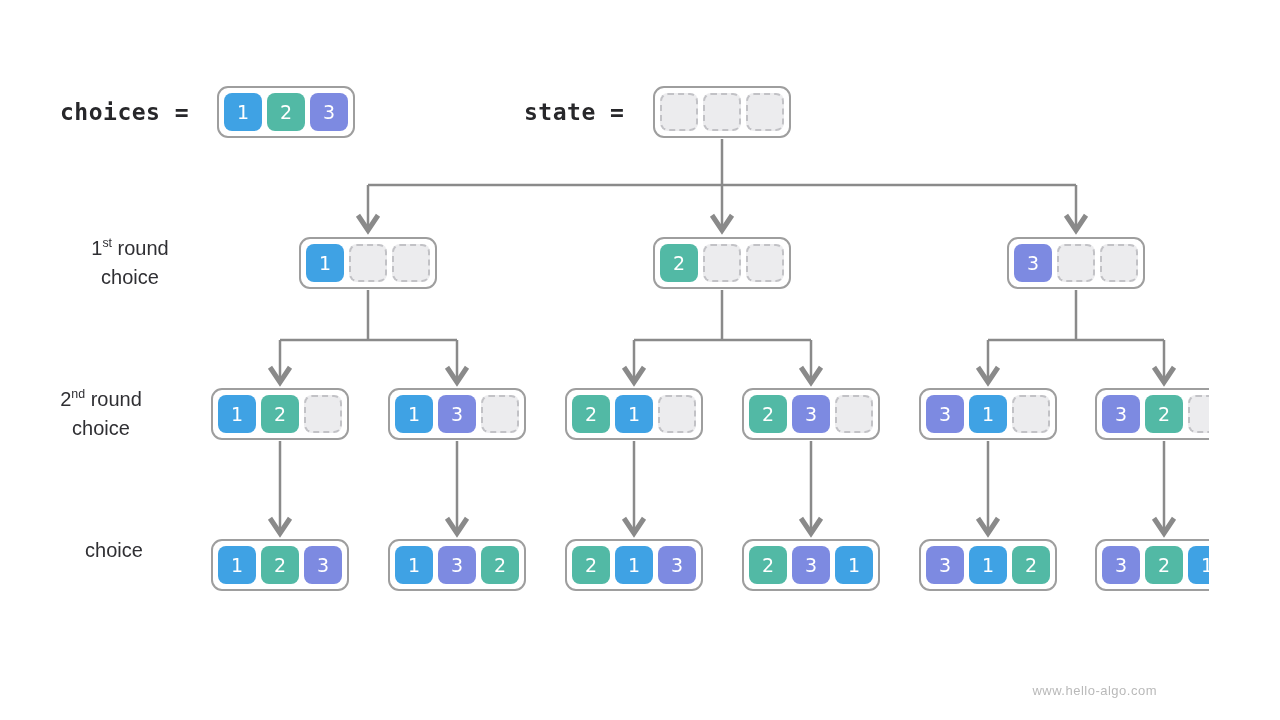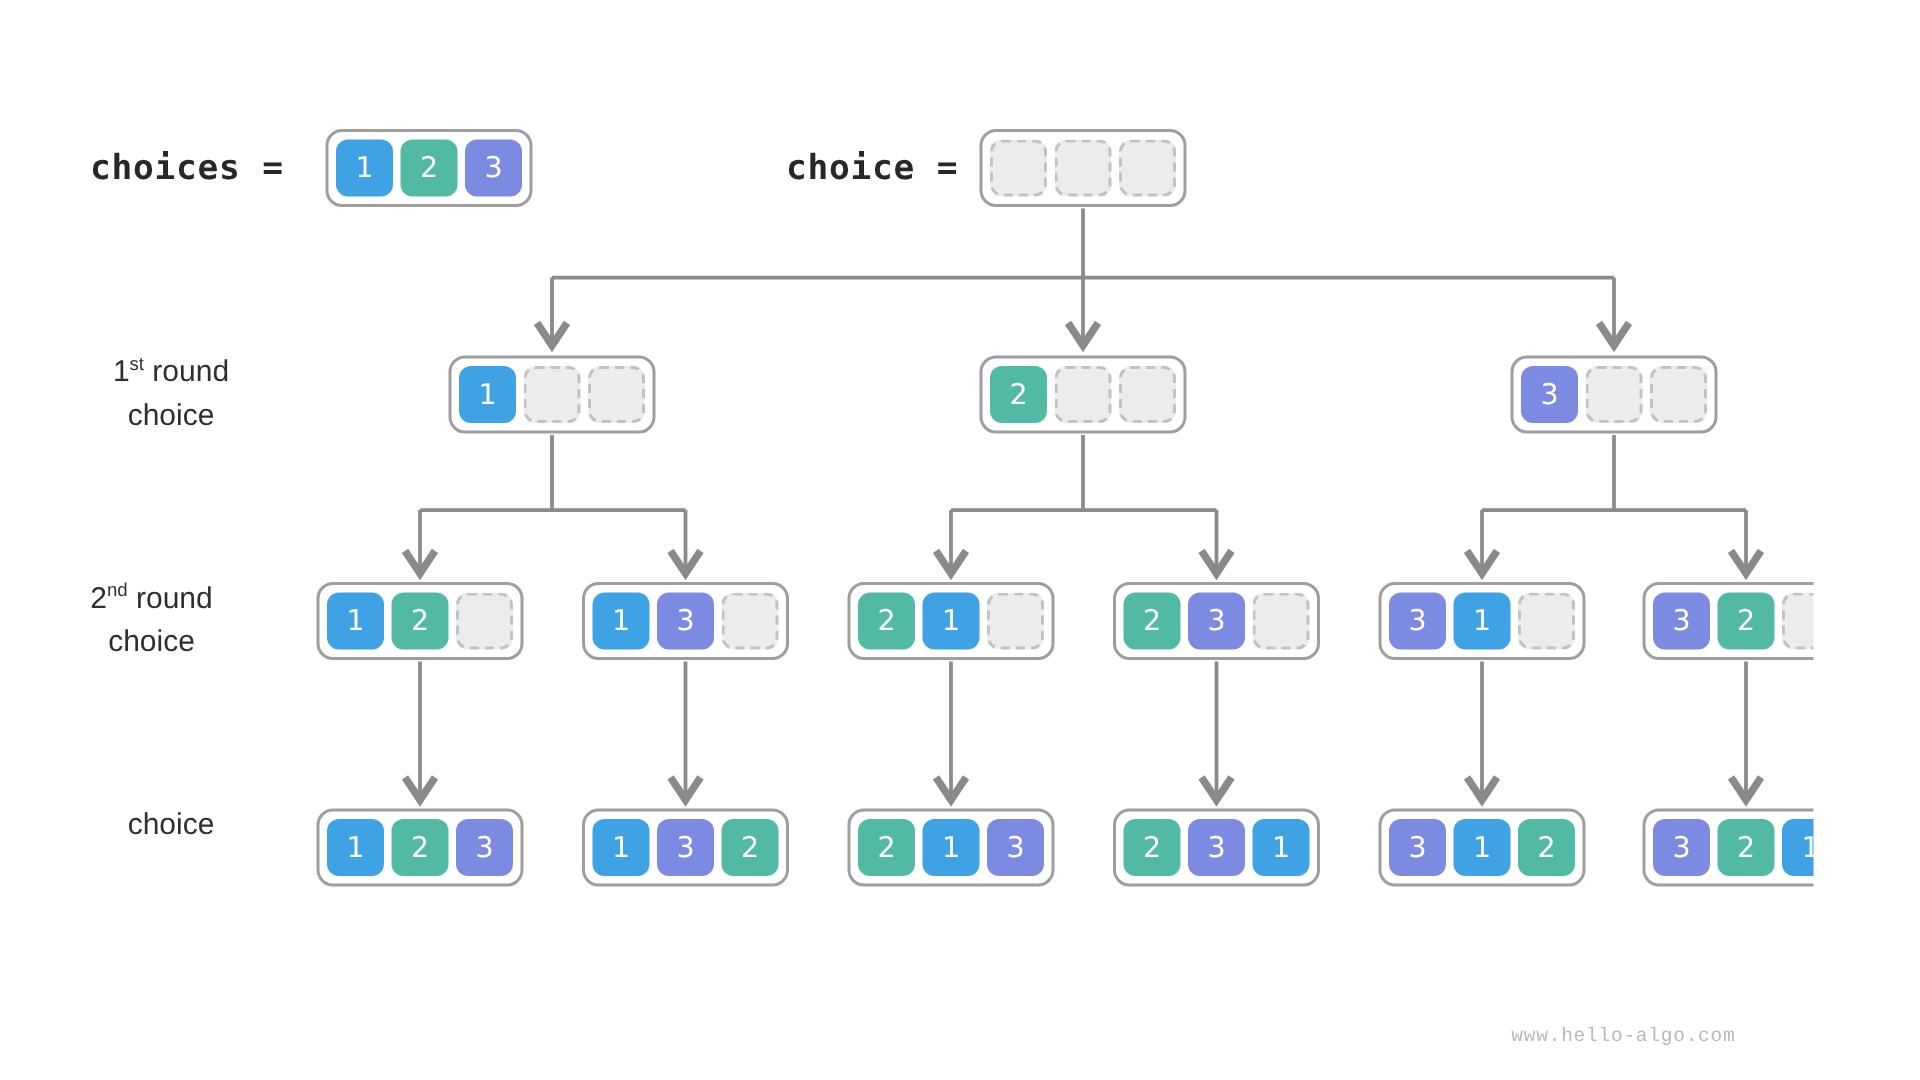--- a/index.html
+++ b/index.html
@@ -31,21 +31,21 @@
   .cell{
     width:38px;height:38px;box-sizing:border-box;border-radius:8px;
     display:flex;align-items:center;justify-content:center;
     color:#fff;font-family:"DejaVu Sans","Liberation Sans",sans-serif;
     font-size:19px;
   }
   .cell.empty{background:#ececee;border:2px dashed #c2c2c6;}
 
   .watermark{
     position:absolute;right:52px;bottom:22px;
-    font-family:Liberation Mono, monospace;
+    font-family:Liberation Sans, sans-serif;
     font-size:13px;color:#b9b9b9;letter-spacing:.5px;
   }
 </style>
 </head>
 <body>
 
 <div id="canvas">
 
   <svg id="arrows" width="1280" height="720">
     <defs>
@@ -77,34 +77,34 @@
       <path d="M280,441 V532" marker-end="url(#ah)"></path>
       <path d="M457,441 V532" marker-end="url(#ah)"></path>
       <path d="M634,441 V532" marker-end="url(#ah)"></path>
       <path d="M811,441 V532" marker-end="url(#ah)"></path>
       <path d="M988,441 V532" marker-end="url(#ah)"></path>
       <path d="M1164,441 V532" marker-end="url(#ah)"></path>
     </g>
   </svg>
 
   <div class="code-label" style="left:60px;top:86px">choices =</div>
-  <div class="code-label" style="left:524px;top:86px">choice =</div>
+  <div class="code-label" style="left:524px;top:86px">state =</div>
 
   <div class="sbox" style="left:217px;top:86px">
       <div class="cell filled" style="background: rgb(63, 162, 228);">1</div>
       <div class="cell filled" style="background: rgb(82, 185, 165);">2</div>
       <div class="cell filled" style="background: rgb(125, 138, 225);">3</div>
     </div>
   <div class="sbox" style="left:653px;top:86px">
       <div class="cell empty"></div>
       <div class="cell empty"></div>
       <div class="cell empty"></div>
     </div>
 
-  <div class="row-label" style="left:24px;top:234px">
+  <div class="row-label" style="left:40px;top:234px">
     <div><span>1</span><sup>st</sup><span> round</span></div>
     <div>choice</div>
   </div>
   <div class="row-label" style="left:11px;top:385px">
     <div><span>2</span><sup>nd</sup><span> round</span></div>
     <div>choice</div>
   </div>
   <div class="row-label" style="left:24px;top:536px">
     <div>choice</div>
   </div>

